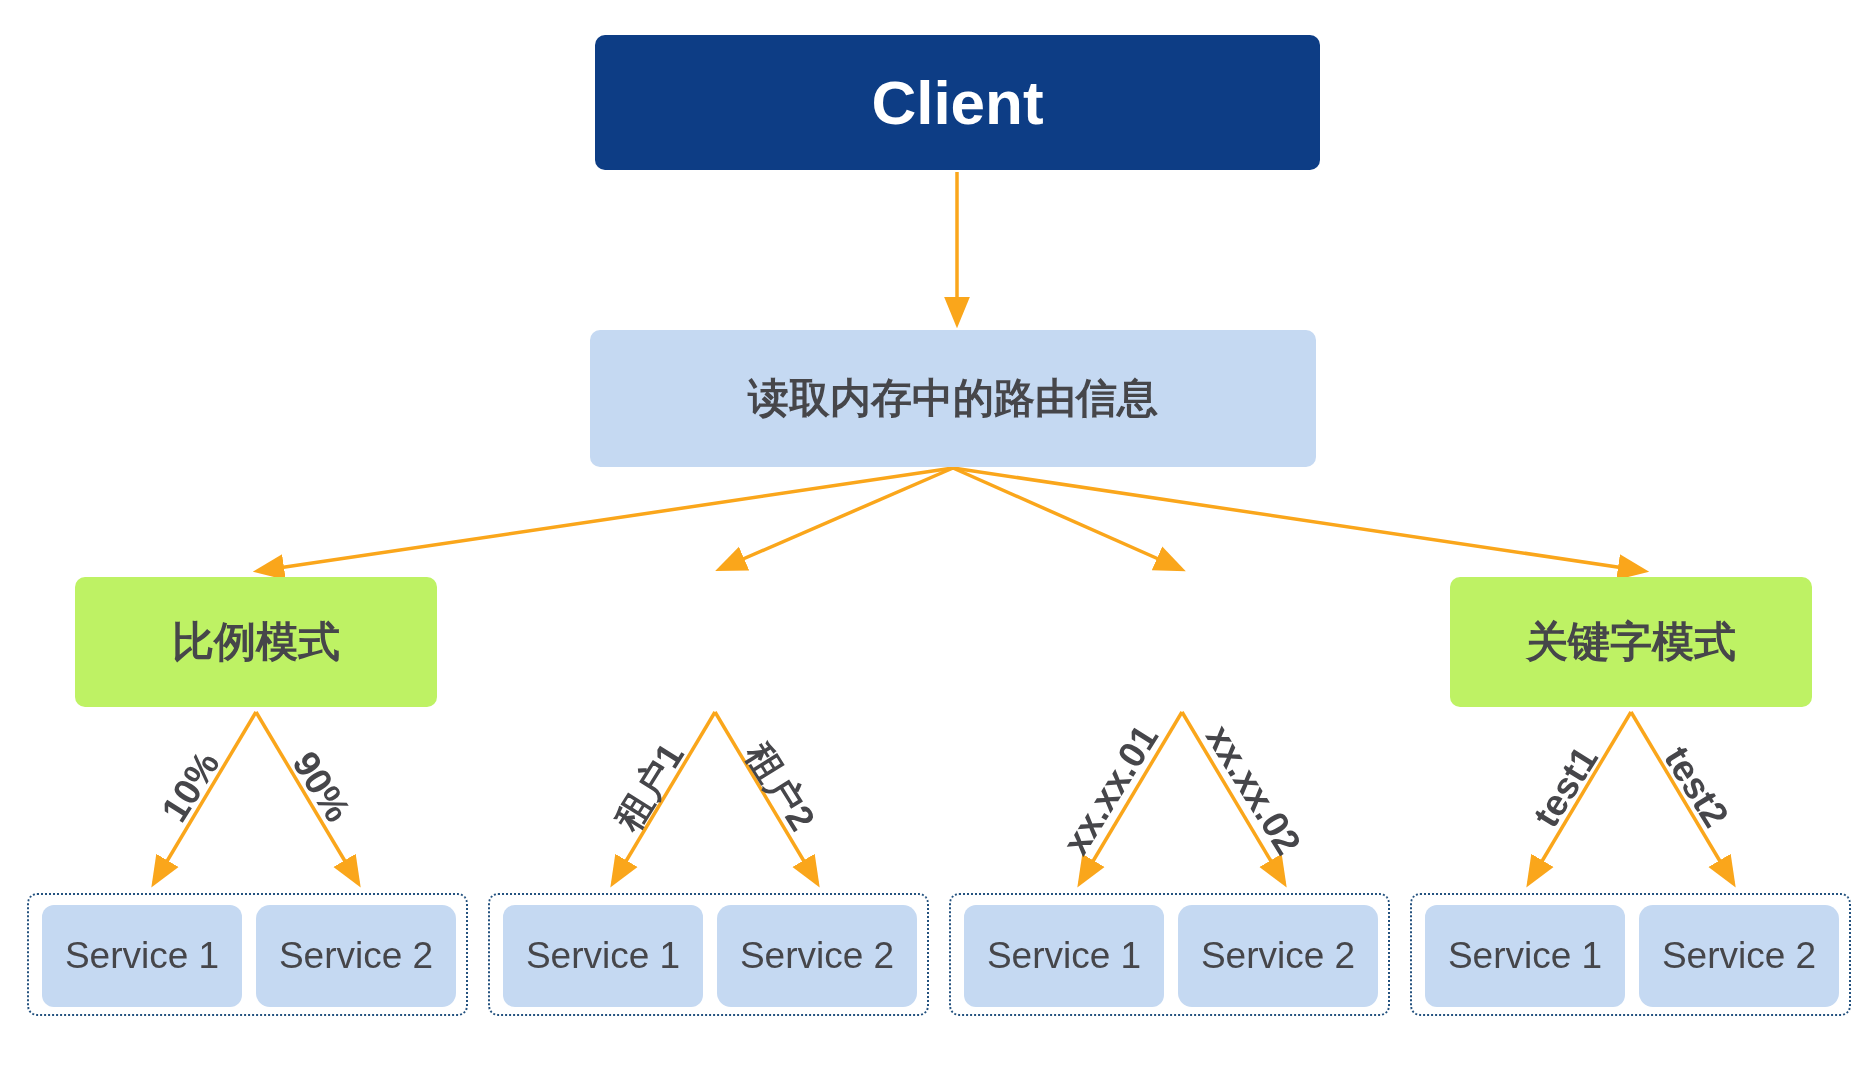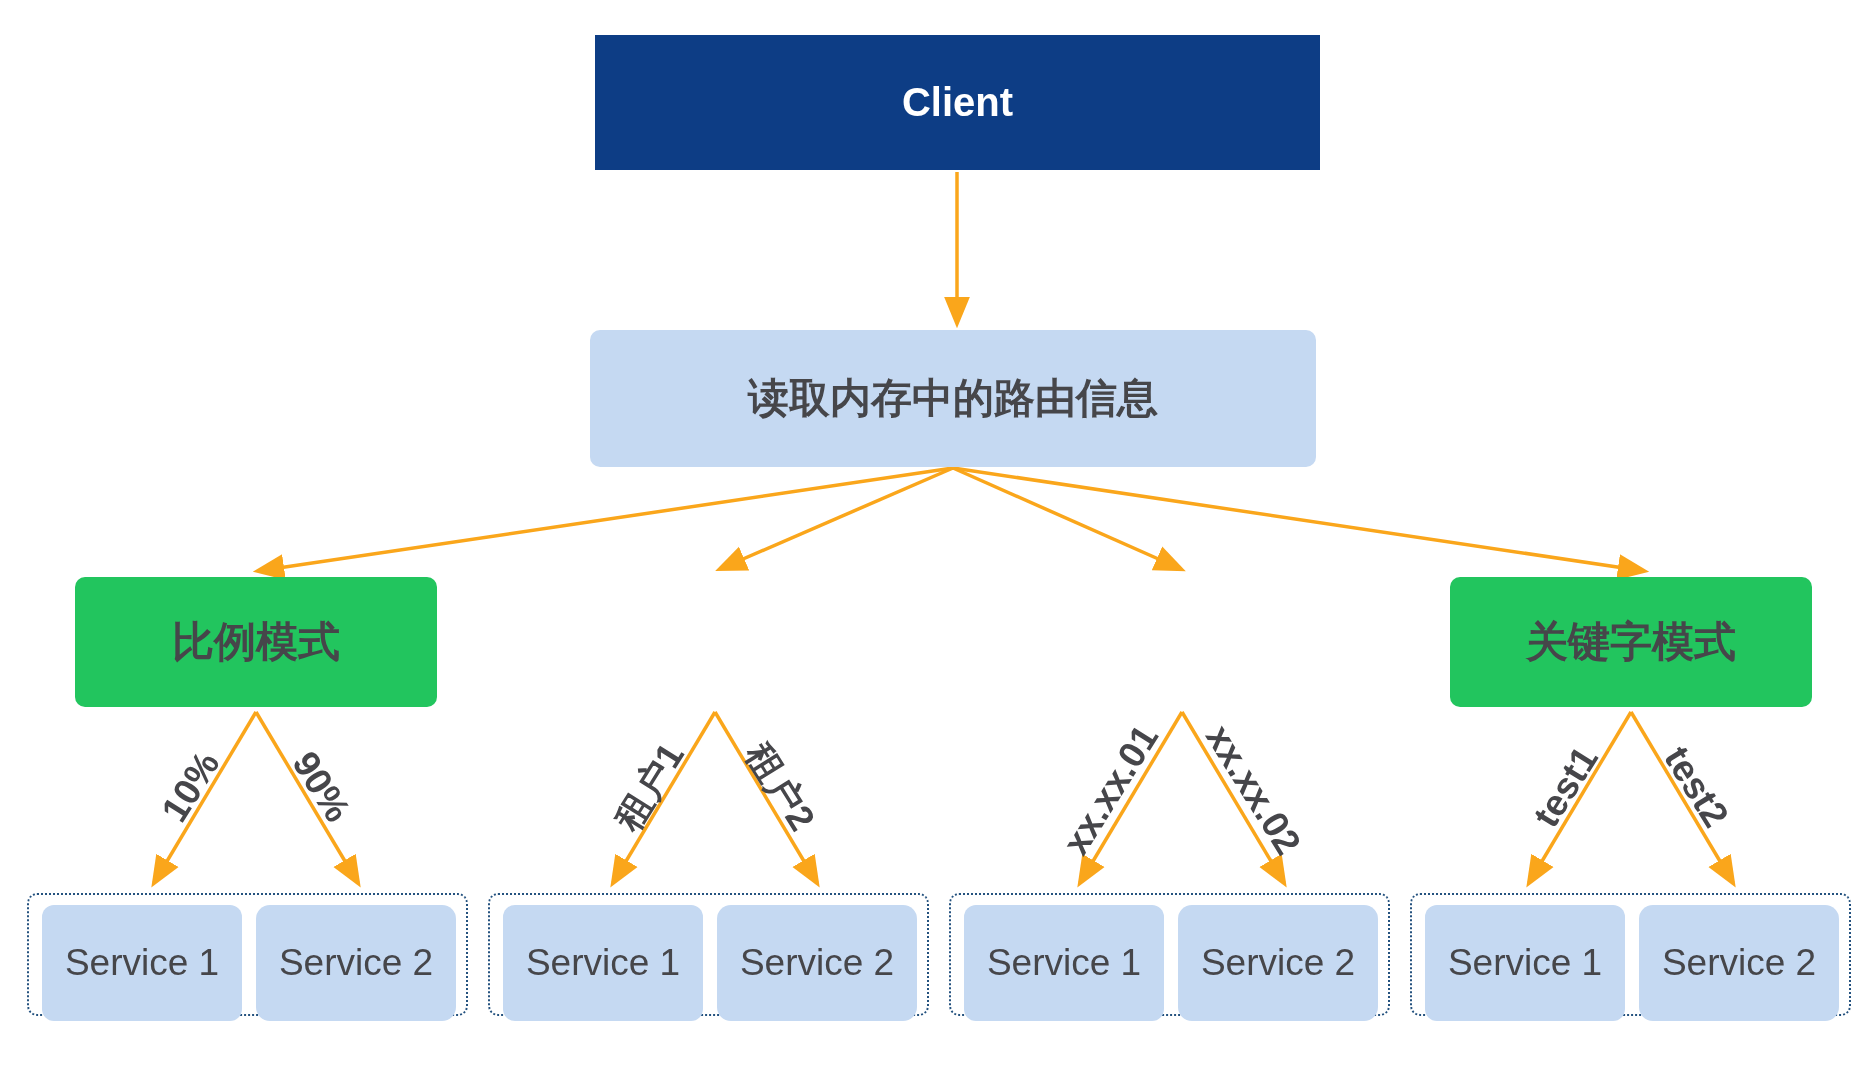--- a/index.html
+++ b/index.html
@@ -22,39 +22,39 @@
     display: flex;
     align-items: center;
     justify-content: center;
     box-sizing: border-box;
     text-align: center;
   }
   .node-client {
     left: 595px; top: 35px;
     width: 725px; height: 135px;
     background: #0d3d85;
-    border-radius: 0;
+    border-radius: 10px;
     color: #ffffff;
-    font-size: 40px;
+    font-size: 62px;
     font-weight: bold;
   }
   .node-router {
     left: 590px; top: 330px;
     width: 726px; height: 137px;
     background: #c5d9f2;
     border-radius: 10px;
     color: #46464a;
     font-size: 41px;
     font-weight: 600;
     font-family: Liberation Mono, monospace;
   }
   .node-mode {
     top: 577px;
     width: 362px; height: 130px;
-    background: #22c55e;
+    background: #bef264;
     border-radius: 10px;
     color: #46464a;
     font-size: 42px;
     font-weight: 600;
   }
   .mode-1 { left: 75px; }
   .mode-2 { left: 534px; }
   .mode-3 { left: 1001px; }
   .mode-4 { left: 1450px; }
   .edge-label {
@@ -75,21 +75,21 @@
     border: 2px dotted #24527f;
     border-radius: 10px;
   }
   .group-1 { left: 27px; }
   .group-2 { left: 488px; }
   .group-3 { left: 949px; }
   .group-4 { left: 1410px; }
   .service-box {
     position: absolute;
     top: 10px;
-    width: 200px; height: 116px;
+    width: 200px; height: 102px;
     background: #c5d9f2;
     border-radius: 12px;
     display: flex;
     align-items: center;
     justify-content: center;
     color: #46464a;
     font-size: 37px;
   }
   .service-first  { left: 13px; }
   .service-second { left: 227px; border-radius: 14px; }

